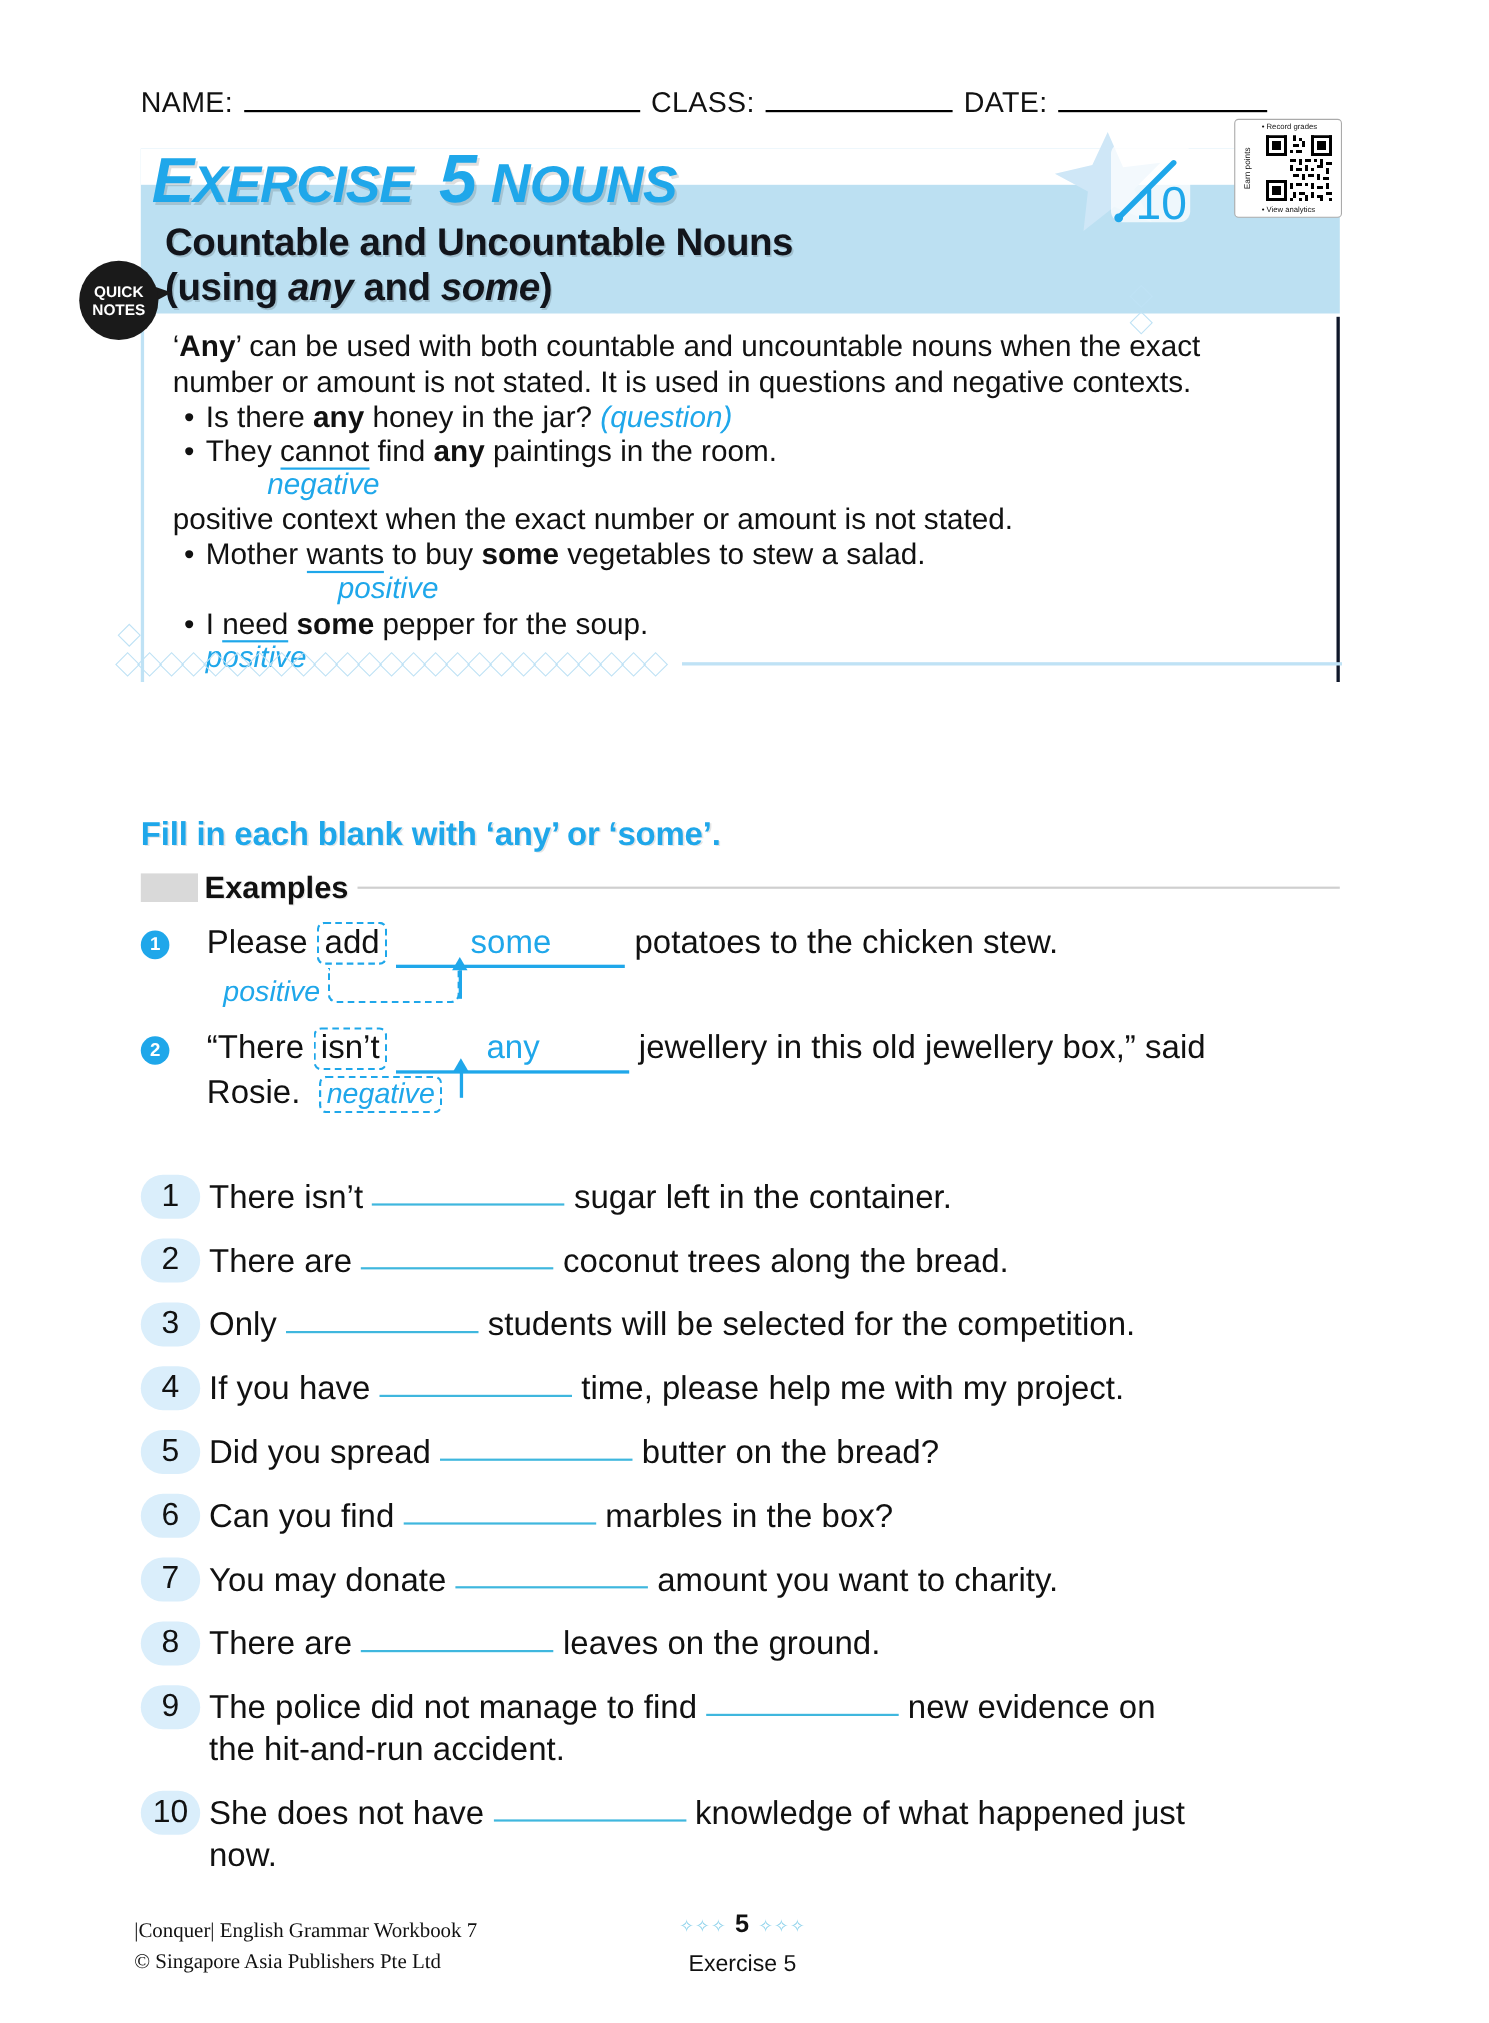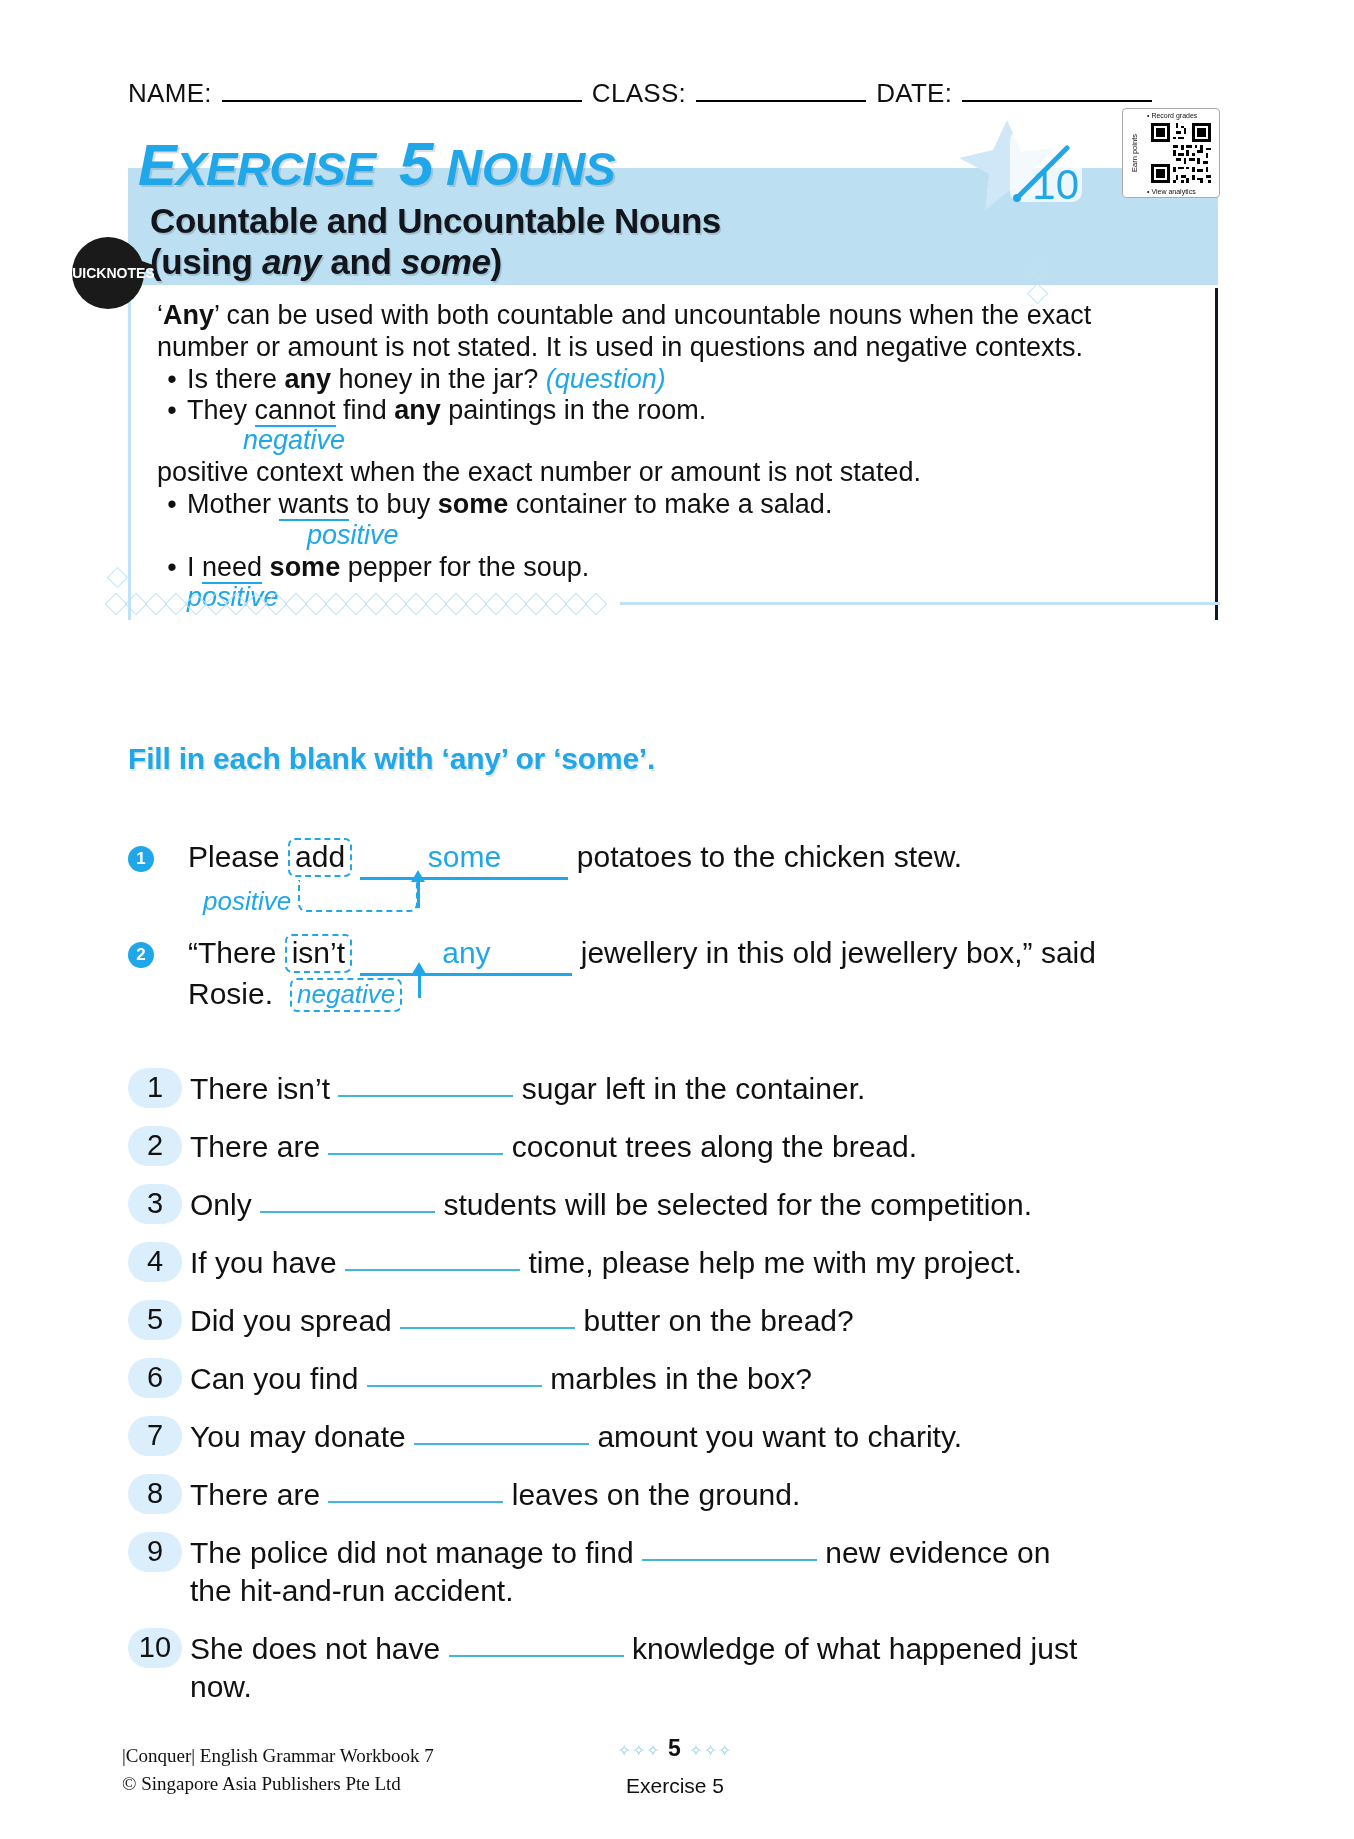--- a/index.html
+++ b/index.html
@@ -100,21 +100,21 @@
   }
   .qr-cap.top { top: 3px; }
   .qr-cap.bot { bottom: 2px; }
   .qr-img { position: absolute; left: 3px; top: 14px; }
 
   
   .quick-notes {
     position: absolute; left: 72px; top: 237px;
     width: 72px; height: 72px; border-radius: 50%;
     background: #1a1a1a; color: #fff;
-    display: flex; flex-direction: row;
+    display: flex; flex-direction: column;
     align-items: center; justify-content: center;
     font-size: 14px; font-weight: bold; line-height: 1.15;
     z-index: 5;
   }
   .qn-tail {
     position: absolute; left: 122px; top: 254px;
     width: 0; height: 0;
     border-left: 34px solid #1a1a1a;
     border-top: 12px solid transparent;
     border-bottom: 18px solid transparent;
@@ -400,21 +400,21 @@
         <span class="dot">•</span>
         <span>
           <span>They </span><span class="ul">cannot</span><span> find </span><span class="kw">any</span><span> paintings in the room.</span>
         </span>
       </div>
       <p class="tag tag-ind">negative</p>
       <p>positive context when the exact number or amount is not stated.</p>
       <div class="bul">
         <span class="dot">•</span>
         <span>
-          <span>Mother </span><span class="ul">wants</span><span> to buy </span><span class="kw">some</span><span> container to make a salad.</span>
+          <span>Mother </span><span class="ul">wants</span><span> to buy </span><span class="kw">some</span><span> vegetables to stew a salad.</span>
         </span>
       </div>
       <p class="tag tag-ind2">positive</p>
       <div class="bul">
         <span class="dot">•</span>
         <span>
           <span>I </span><span class="ul">need</span><span> </span><span class="kw">some</span><span> pepper for the soup.</span>
         </span>
       </div>
       <p class="tag tag-ind3">positive</p>
@@ -448,20 +448,25 @@
       <span class="dia"></span>
       <span class="dia"></span>
       <span class="dia"></span>
       <span class="dia"></span>
       <span class="dia"></span>
   </div>
   <div class="notes-bottom-rule"></div>
 
   <div class="instruction">Fill in each blank with ‘any’ or ‘some’.</div>
 
+  <div class="ex-head">
+    <span class="swatch"></span>
+    <span class="ex-label">Examples</span>
+    <span class="ex-rule"></span>
+  </div>
 
   <div class="ex-item" style="left:128px; top:838px; width:1095px;">
     <div class="num-badge-filled" style="left:0; top:8px;">1</div>
     <div style="margin-left:60px; white-space:nowrap;">
       <span>Please</span>
       <span class="dbox">add</span>
       <span class="ans" style="width:208px;">some</span>
       <span>potatoes to the chicken stew.</span>
     </div>
     <div class="tag" style="position:absolute; left:75px; top:48px; font-size:26px;">positive</div>

